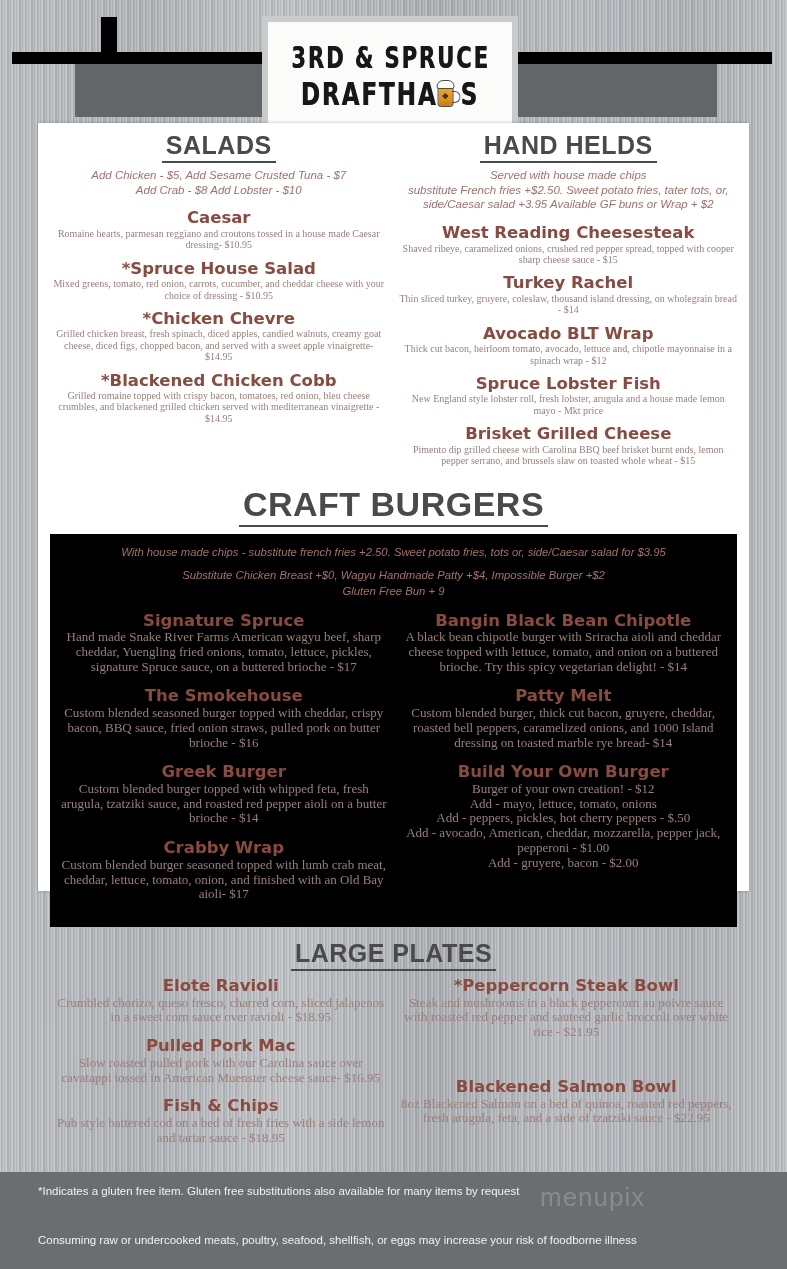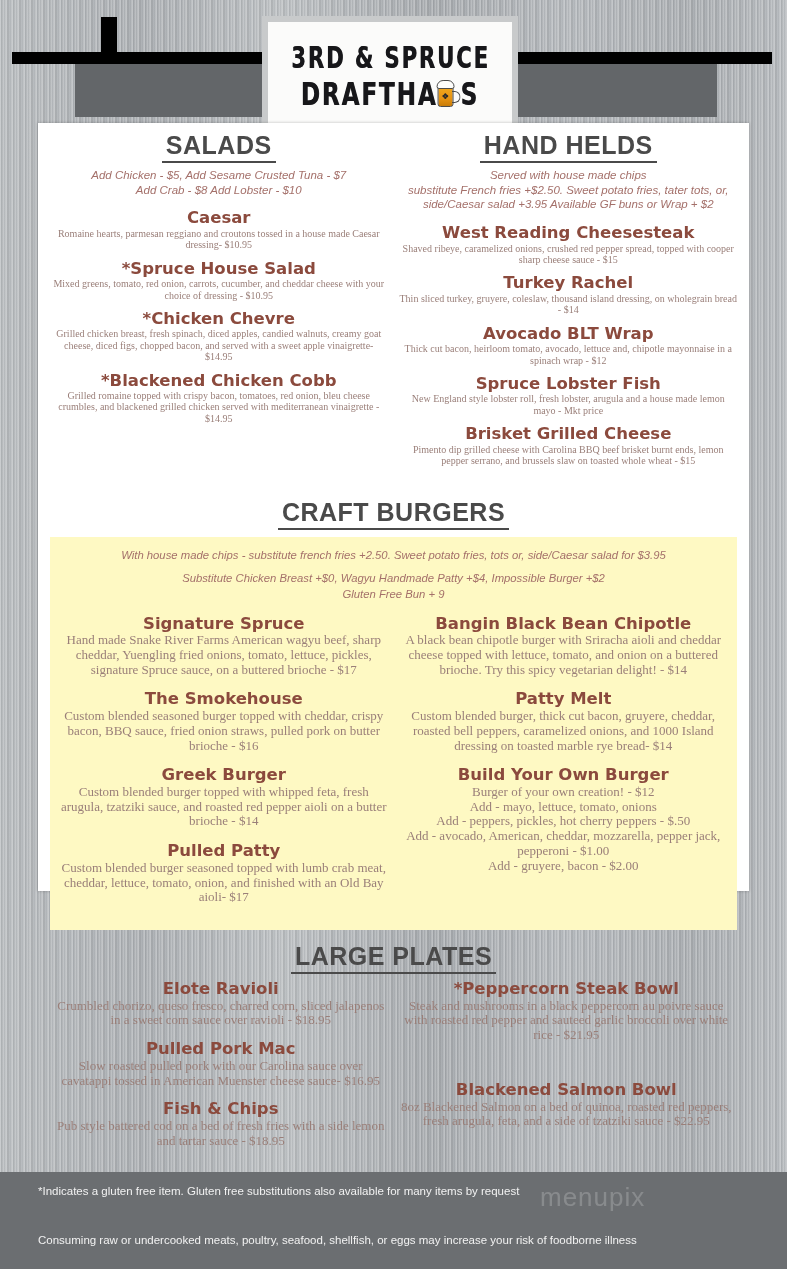--- a/index.html
+++ b/index.html
@@ -102,23 +102,23 @@
   
   .top-block{padding:8px 10px 0 10px;}
   .top-block .sec-title{font-size:25px;margin-bottom:5px;}
   .top-block .note{font-size:11.5px;margin-bottom:12px;text-align:center;}
   .top-block .item-name{font-size:16.5px;}
   .top-block .item-desc{font-size:10px;}
   .col-left{padding:0 6px 0 2px;}
   .col-right{padding:0 2px 0 6px;}
 
   
-  .burger-title{font-size:25px;margin:23px 0 7px 0;text-align:center;}
+  .burger-title{font-size:34px;margin:10px 0 7px 0;text-align:center;}
   .burger-band{
-    background:#fef9c3;margin:0 12px;padding:10px 8px 12px 8px;
+    background:#000000;margin:0 12px;padding:10px 8px 12px 8px;
   }
   .burger-band .note{font-size:11.3px;line-height:1.45;}
   .burger-band .note .n2{margin-top:6px;display:block;}
   .burger-items{display:flex;margin-top:12px;}
   .burger-band .item-name{font-size:16.5px;}
   .burger-band .item-desc{font-size:13px;}
   .burger-items .item{margin-bottom:13px;}
 
   
   .plates-title{font-size:25px;margin:12px 0 6px 0;}
@@ -249,21 +249,21 @@
         </div>
         <div class="item">
           <div class="item-name">The Smokehouse</div>
           <div class="item-desc">Custom blended seasoned burger topped with cheddar, crispy bacon, BBQ sauce, fried onion straws, pulled pork on butter brioche - $16</div>
         </div>
         <div class="item">
           <div class="item-name">Greek Burger</div>
           <div class="item-desc">Custom blended burger topped with whipped feta, fresh arugula, tzatziki sauce, and roasted red pepper aioli on a butter brioche - $14</div>
         </div>
         <div class="item">
-          <div class="item-name">Pulled Patty</div>
+          <div class="item-name">Crabby Wrap</div>
           <div class="item-desc">Custom blended burger seasoned topped with lumb crab meat, cheddar,  lettuce, tomato, onion, and finished with an Old Bay aioli- $17</div>
         </div>
       </div>
 
       <div class="col col-right">
         <div class="item">
           <div class="item-name">Bangin Black Bean Chipotle</div>
           <div class="item-desc">A black bean chipotle burger with Sriracha aioli  and cheddar cheese topped with lettuce, tomato, and onion on a buttered brioche. Try this spicy vegetarian delight! - $14</div>
         </div>
         <div class="item">

